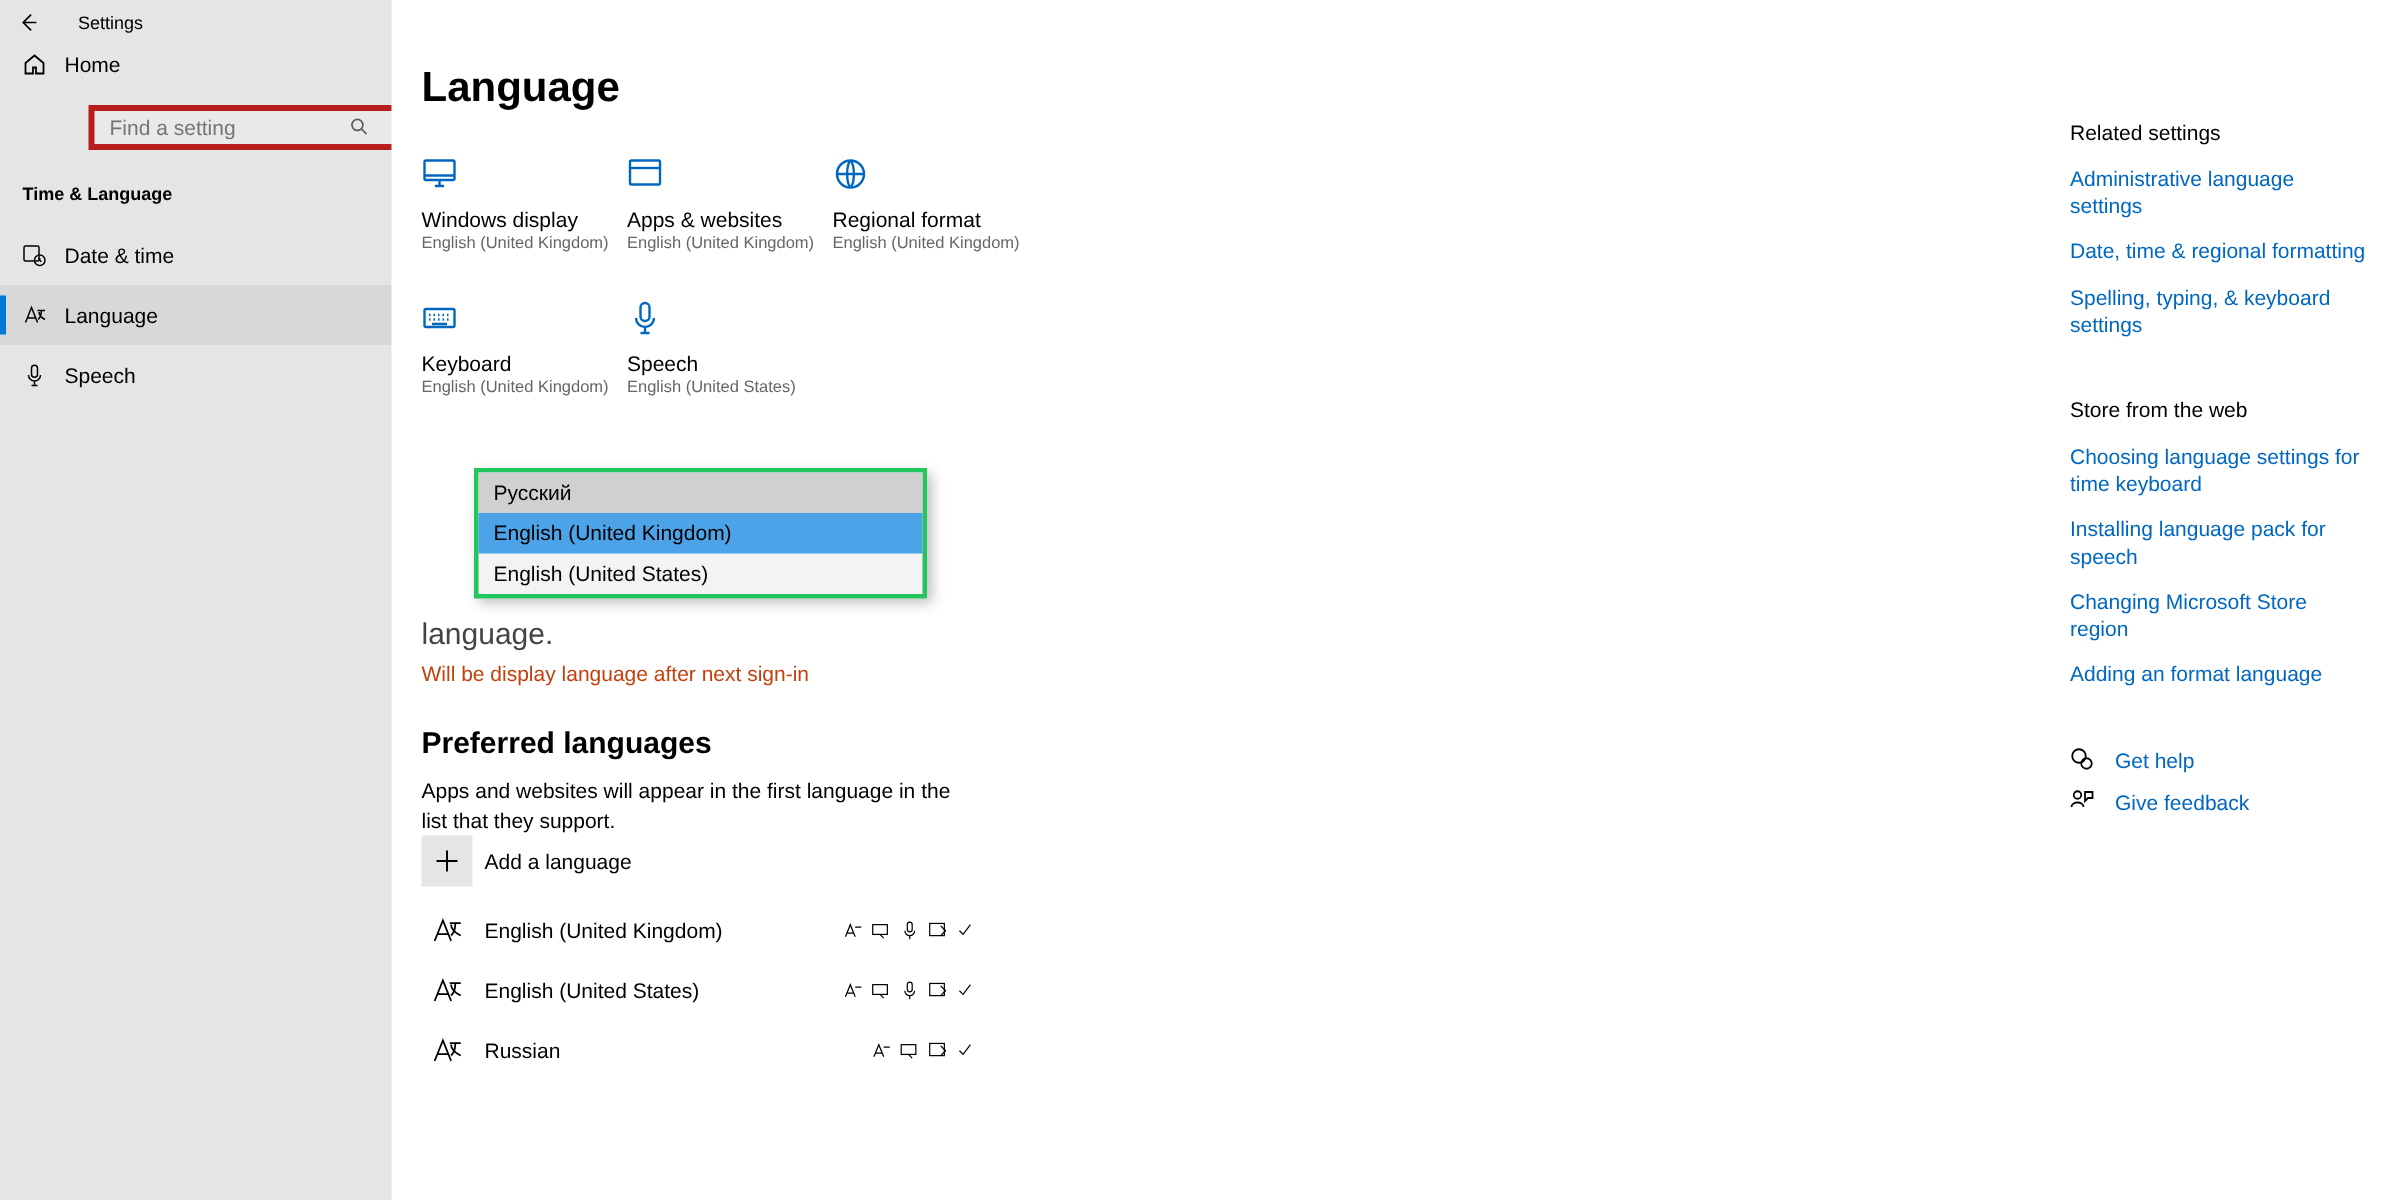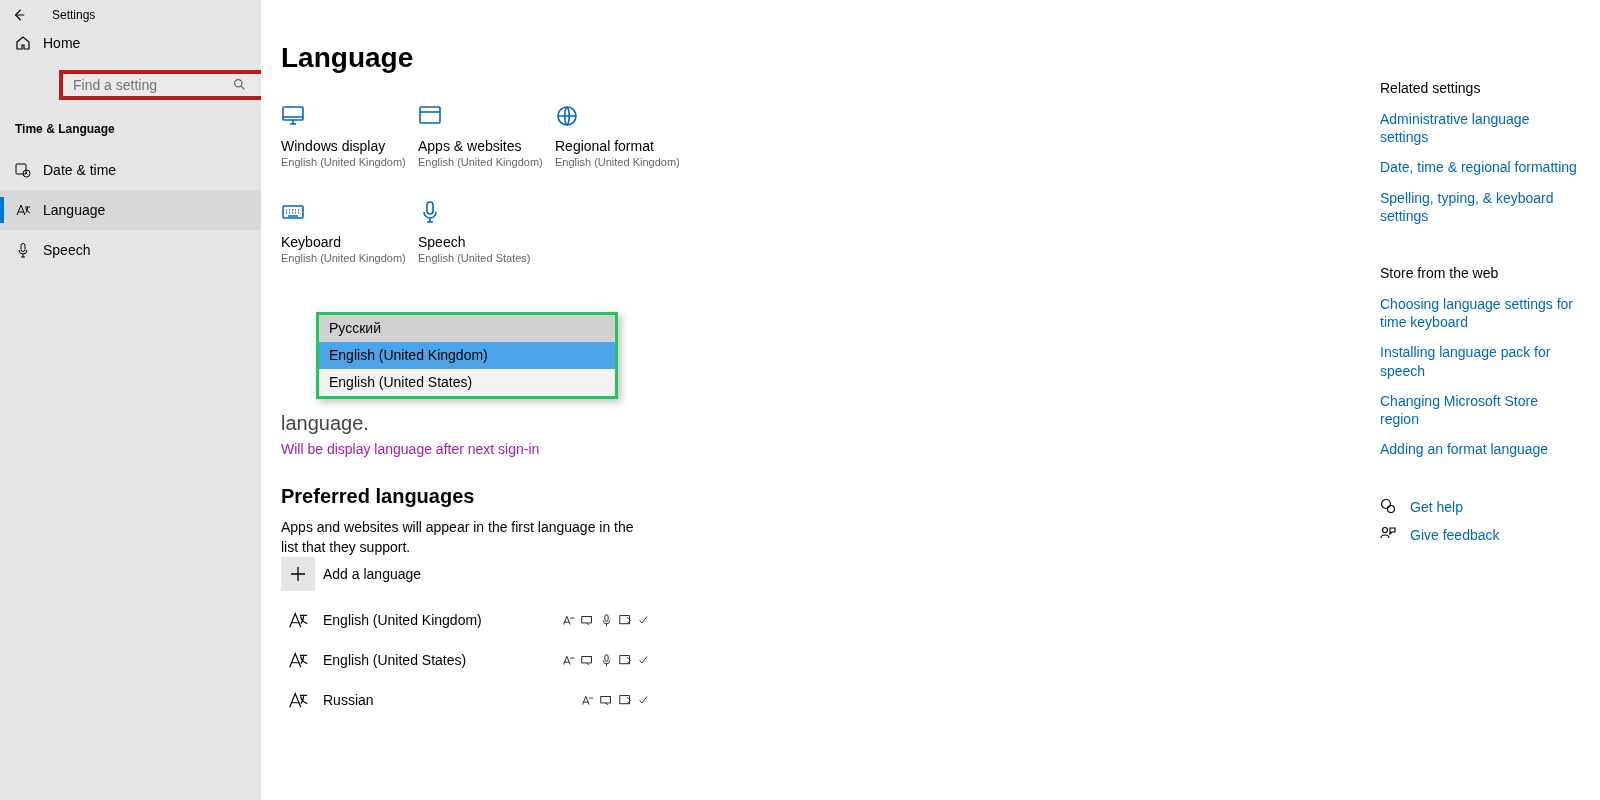--- a/index.html
+++ b/index.html
@@ -33,21 +33,21 @@
   .main { position: absolute; top: 0; left: 261px; right: 0; bottom: 0; background: #fff; padding: 42px 0 0 20px; }
   h1 { font-size: 28px; font-weight: 600; margin-bottom: 30px; }
 
   .tiles { display: flex; flex-wrap: wrap; max-width: 800px; }
   .tile { width: 137px; margin-bottom: 32px; }
   .tile .ticon { width: 24px; height: 24px; color: #0067c0; margin-bottom: 10px; display: block; }
   .tile .ticon svg { width: 100%; height: 100%; }
   .tile .ttitle { font-size: 14px; }
   .tile .tsub { font-size: 11px; color: #666; margin-top: 2px; }
 
-  .warn { font-size: 14px; color: #a21caf; margin-top: 6px; margin-bottom: 28px; }
+  .warn { font-size: 14px; color: #c2410c; margin-top: 6px; margin-bottom: 28px; }
   .trunc { font-size: 20px; color: #444; }
 
   h2 { font-size: 20px; font-weight: 600; margin-bottom: 10px; }
   .pref-desc { font-size: 14px; max-width: 360px; line-height: 1.4; }
 
   .add-lang { display: flex; align-items: center; margin-bottom: 18px; }
   .add-lang .plus { width: 34px; height: 34px; background: #e5e5e5; display: flex; align-items: center; justify-content: center; margin-right: 8px; }
   .add-lang .plus svg { width: 16px; height: 16px; }
   .add-lang .lbl { font-size: 14px; }
 

